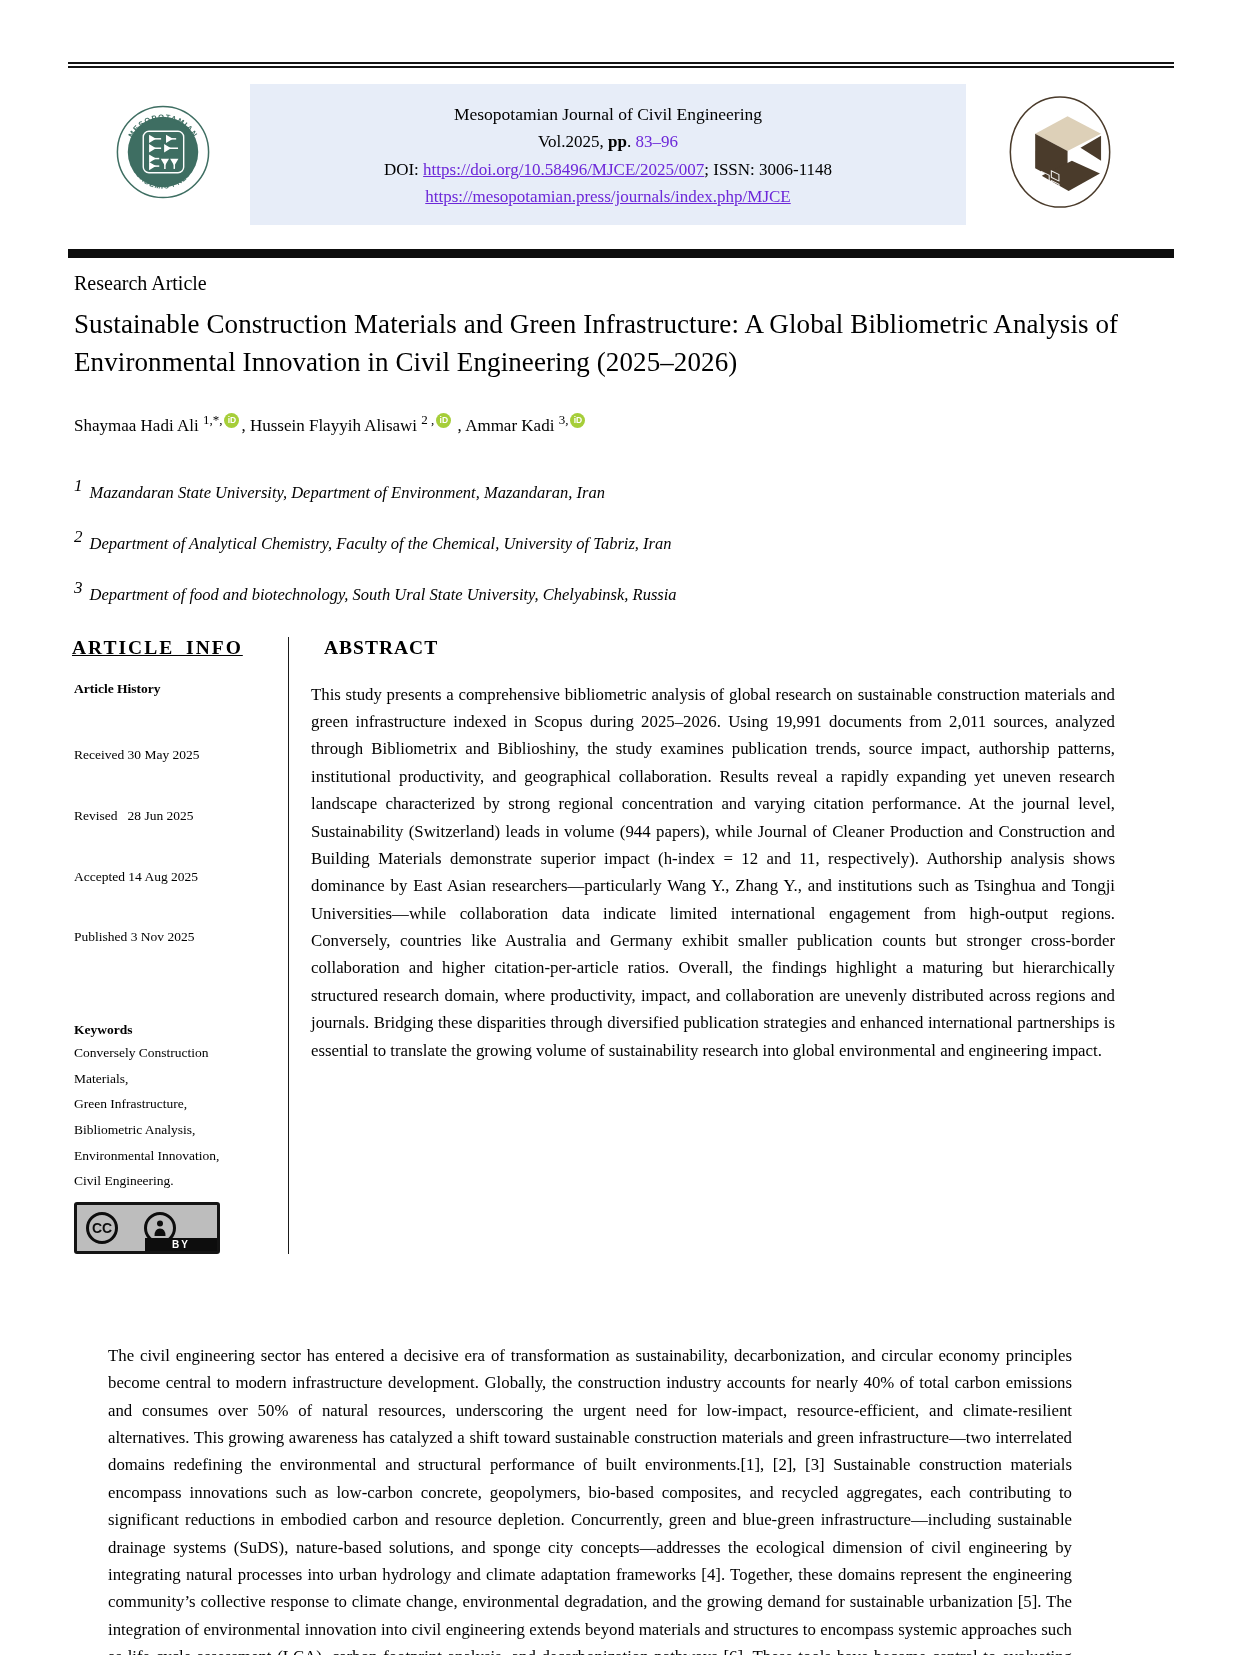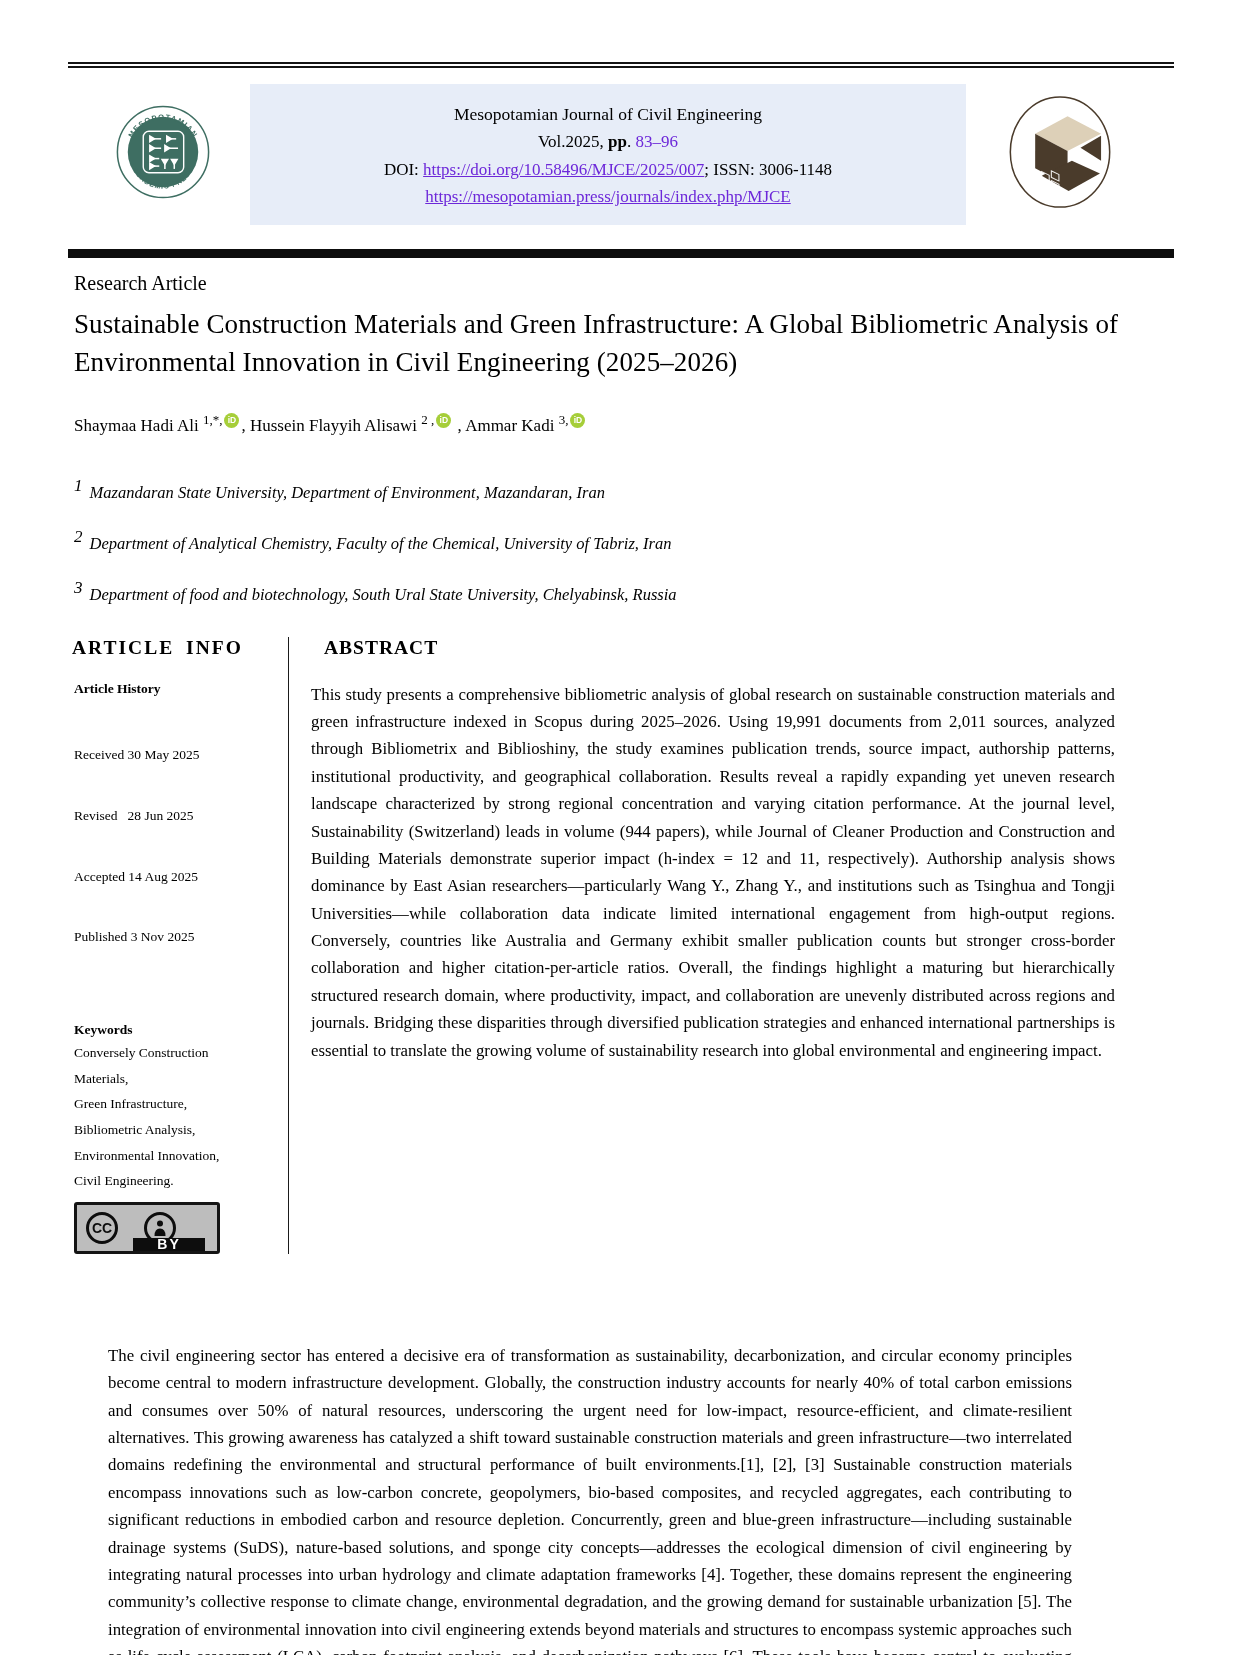--- a/index.html
+++ b/index.html
@@ -41,40 +41,40 @@
   }
   .affiliations{margin:34px 0 0 4px;}
   .affil{margin-top:13px;font-size:16.5px;font-style:italic;line-height:1.9;}
   .affil .affil-num{font-size:17px;vertical-align:7px;margin-right:7px;}
 
   
   .columns{display:flex;margin:26px 57px 0 2px;}
   .info-col{flex:0 0 216px;box-sizing:border-box;padding-right:14px;}
   .abstract-col{flex:1;border-left:1.5px solid #1a1a1a;padding-left:20px;box-sizing:border-box;}
   h2.colhead{margin:0;font-size:19.5px;font-weight:bold;}
-  .info-col h2{letter-spacing:2px;word-spacing:5px;}
+  .info-col h2{letter-spacing:2px;word-spacing:5px;text-decoration:underline;}
   .abstract-col h2{letter-spacing:1px;margin-left:15px;}
   .subhead{margin:22px 0 0 2px;font-size:13.5px;font-weight:bold;}
   .history{margin:8px 0 0 2px;font-size:13.5px;line-height:1.5;white-space:pre-wrap;}
   .kw-head{margin-top:34px;}
   .keywords{margin:2px 0 0 2px;font-size:13.5px;line-height:1.9;}
   .cc-badge{
     margin:8px 0 0 2px;width:140px;height:46px;background:#bdbdbd;border:3px solid #141414;
     border-radius:3px;position:relative;display:flex;align-items:center;cursor:pointer;
   }
   .cc-circle{
     width:32px;height:32px;border:3.5px solid #0d0d0d;border-radius:50%;
     display:flex;align-items:center;justify-content:center;
     font-family:"Liberation Sans",sans-serif;font-weight:bold;font-size:14px;color:#0d0d0d;
     margin-left:9px;box-sizing:border-box;background:transparent;
   }
   .cc-circle.person{margin-left:26px;}
   .by-strip{
-    position:absolute;right:12px;bottom:0;height:13px;width:72px;background:#0d0d0d;color:#fff;
-    font-family:"Liberation Sans",sans-serif;font-size:14px;font-weight:bold;
+    position:absolute;right:0;bottom:0;height:13px;width:72px;background:#0d0d0d;color:#fff;
+    font-family:"Liberation Sans",sans-serif;font-size:10px;font-weight:bold;
     display:flex;align-items:center;justify-content:center;letter-spacing:2px;
   }
   .abstract-col p{
     margin:22px 0 0 2px;font-size:16.8px;line-height:1.63;text-align:justify;
   }
 
   
   .introduction{margin:88px 100px 0 38px;}
   .introduction h2{margin:0;font-size:19.5px;font-weight:bold;letter-spacing:.3px;}
   .introduction h2 .secnum{margin-right:16px;}

